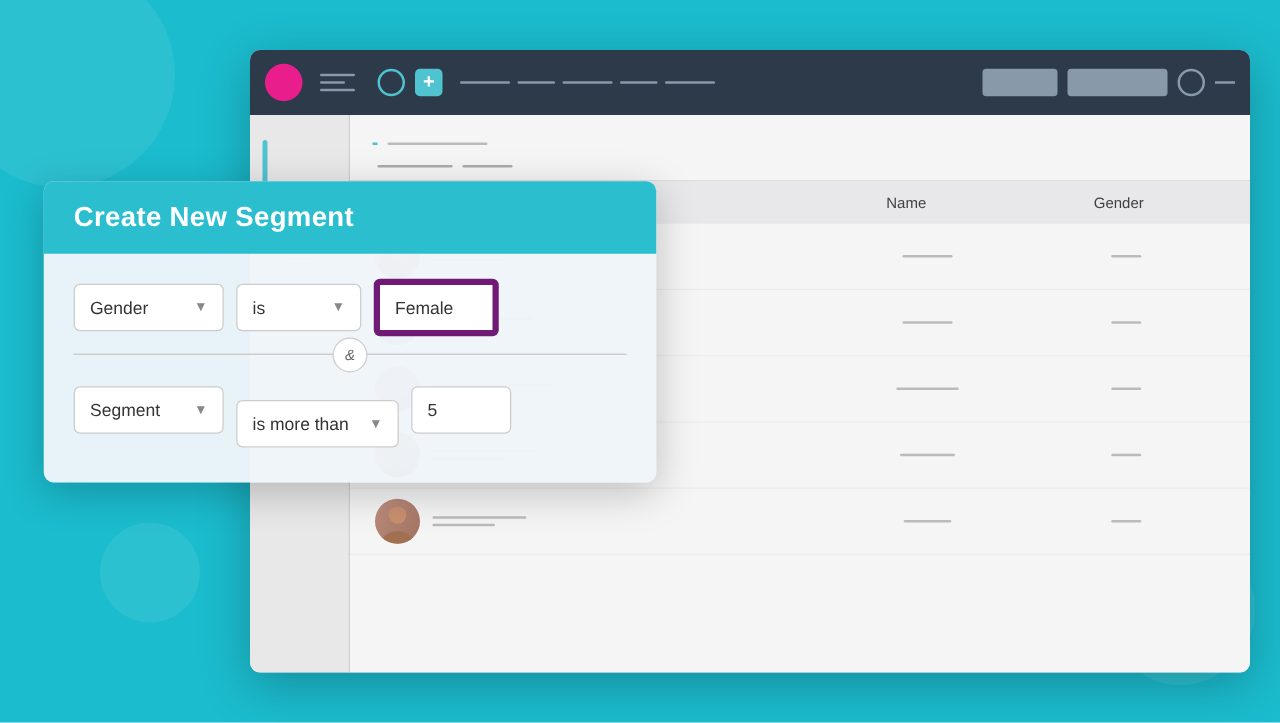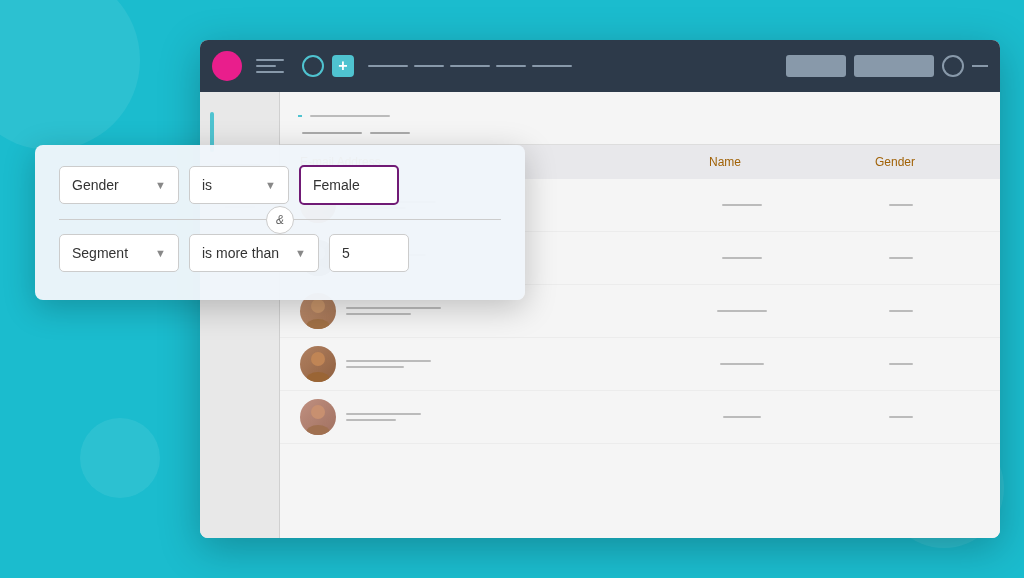--- a/index.html
+++ b/index.html
@@ -194,21 +194,21 @@
       vertical-align: middle;
     }
     .table-header {
       background: #e8e8eb;
       display: flex;
       padding: 10px 20px;
       gap: 0;
     }
     .th-cell {
       font-size: 12px;
-      color: #a16207;
+      color: #404040;
       font-weight: 500;
     }
     .th-email { flex: 2; }
     .th-name { flex: 1; text-align: center; }
     .th-gender { flex: 1; text-align: center; }
 
     .table-body {
       display: flex;
       flex-direction: column;
     }
@@ -332,28 +332,28 @@
     .seg-select .chevron {
       margin-left: 8px;
       color: #888;
       font-size: 11px;
     }
     .sel-gender { min-width: 120px; }
     .sel-is { min-width: 100px; }
     .sel-female {
       min-width: 100px;
       background: white;
-      border: 2px solid #701a75;
+      border: 5px solid #701a75;
       border-radius: 5px;
       padding: 10px 12px;
       font-size: 14px;
       color: #333;
     }
     .sel-purchase { min-width: 120px; }
-    .sel-morethan { min-width: 130px; }
+    .sel-morethan { min-width: 130px; margin-top: 22px; }
     .sel-five {
       min-width: 80px;
       background: white;
       border: 1px solid #ccc;
       border-radius: 5px;
       padding: 10px 12px;
       font-size: 14px;
       color: #333;
     }
   </style>
@@ -516,20 +516,21 @@
             <div class="cell-line gender-line"></div>
           </div>
         </div>
 
       </div>
     </div>
   </div>
 </div>
 
 <div class="segment-panel">
+  <div class="segment-title">Create New Segment</div>
   <div class="segment-body">
 
     <div class="segment-row">
       <div class="seg-select sel-gender">
         <span>Gender</span>
         <span class="chevron">▼</span>
       </div>
       <div class="seg-select sel-is">
         <span>is</span>
         <span class="chevron">▼</span>

